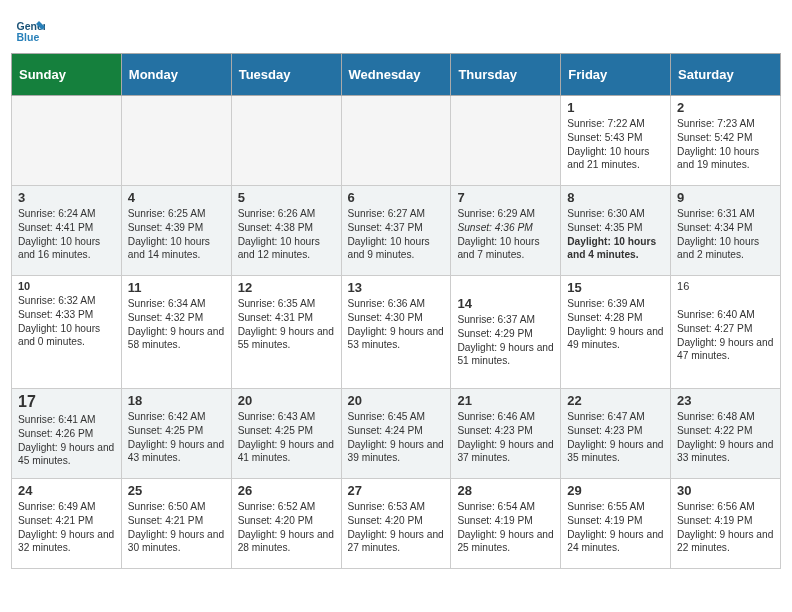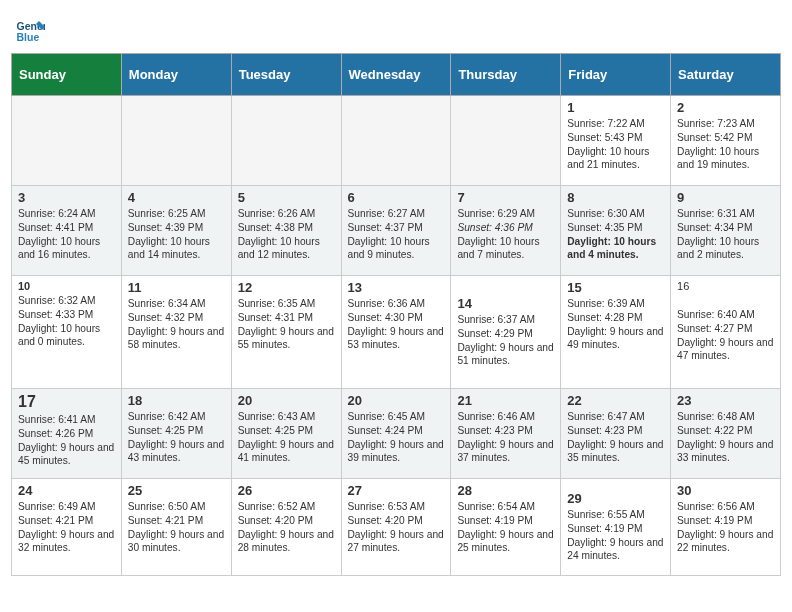--- a/index.html
+++ b/index.html
@@ -282,21 +282,21 @@
             </div>
           </td>
           <td style="border: 1px solid rgb(204, 204, 204); vertical-align: top; padding: 4px 6px; font-size: 10.2px; color: rgb(51, 51, 51); background: rgb(255, 255, 255); width: 110px; height: 90px;">
             <span style="font-size: 13px; font-weight: bold; display: block; margin-bottom: 2px;">28</span>
             <div>
               <span style="display: block; line-height: 1.35;">Sunrise: 6:54 AM</span>
               <span style="display: block; line-height: 1.35;">Sunset: 4:19 PM</span>
               <span style="display: block; line-height: 1.35;">Daylight: 9 hours and 25 minutes.</span>
             </div>
           </td>
-          <td style="border: 1px solid rgb(204, 204, 204); vertical-align: top; padding: 12px 6px; font-size: 10.2px; color: rgb(51, 51, 51); background: rgb(255, 255, 255); width: 110px; height: 90px;">
+          <td style="border: 1px solid rgb(204, 204, 204); vertical-align: top; padding: 4px 6px; font-size: 10.2px; color: rgb(51, 51, 51); background: rgb(255, 255, 255); width: 110px; height: 90px;">
             <span style="font-size: 13px; font-weight: bold; display: block; margin-bottom: 2px;">29</span>
             <div>
               <span style="display: block; line-height: 1.35;">Sunrise: 6:55 AM</span>
               <span style="display: block; line-height: 1.35;">Sunset: 4:19 PM</span>
               <span style="display: block; line-height: 1.35;">Daylight: 9 hours and 24 minutes.</span>
             </div>
           </td>
           <td style="border: 1px solid rgb(204, 204, 204); vertical-align: top; padding: 4px 6px; font-size: 10.2px; color: rgb(51, 51, 51); background: rgb(255, 255, 255); width: 110px; height: 90px;">
             <span style="font-size: 13px; font-weight: bold; display: block; margin-bottom: 2px;">30</span>
             <div>

